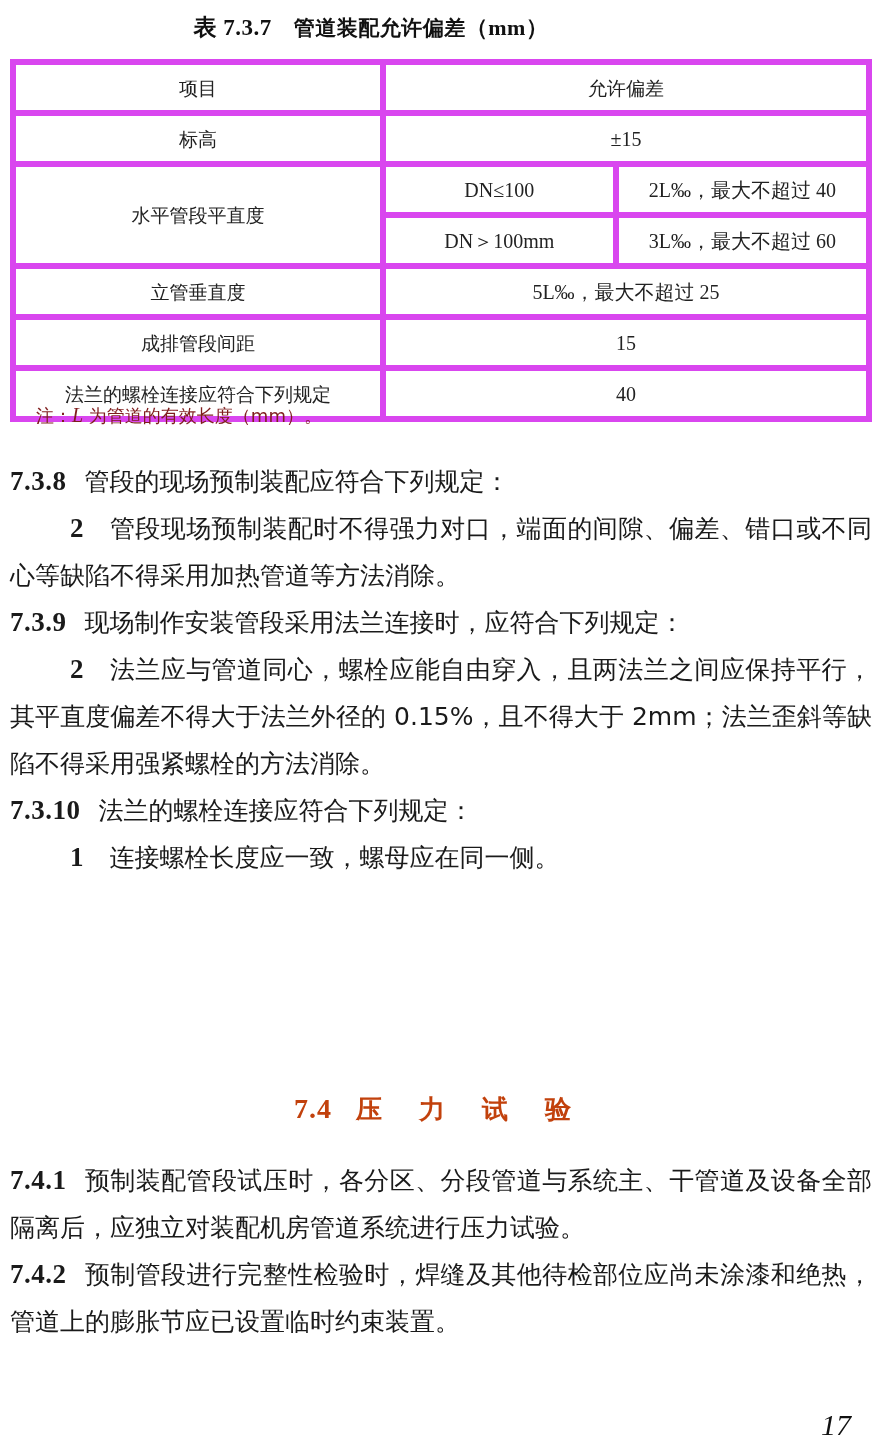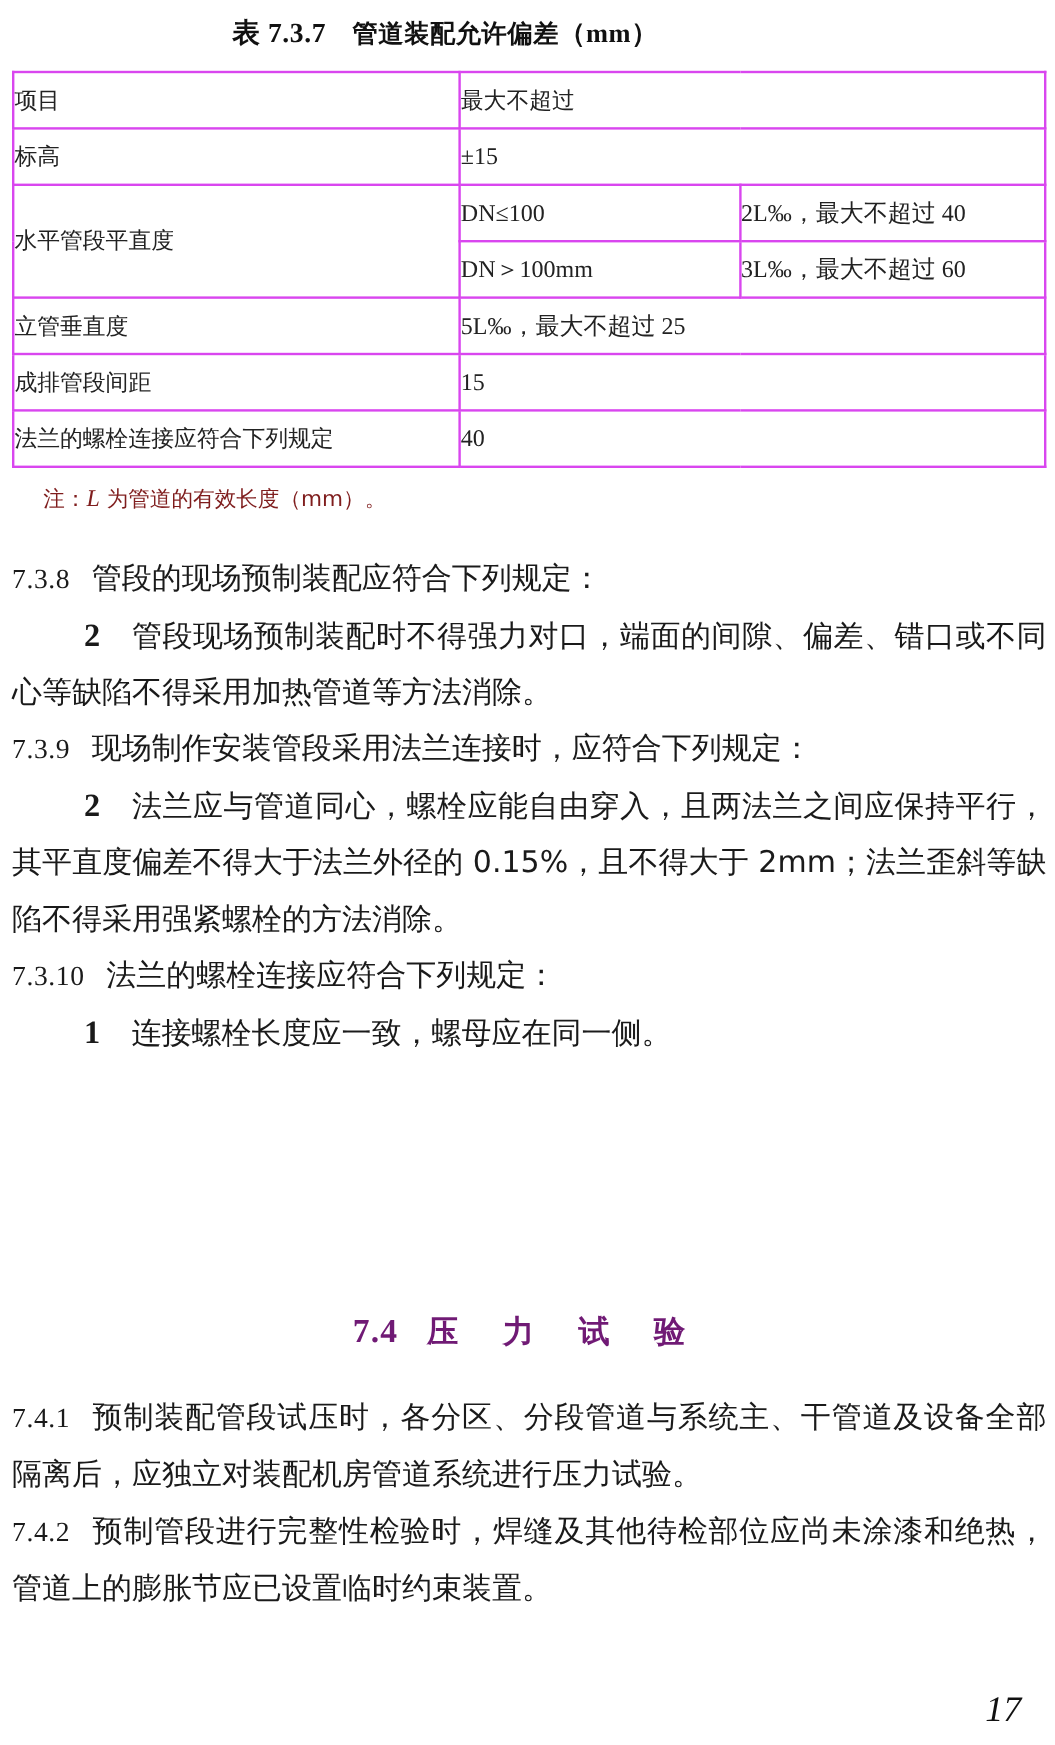--- a/index.html
+++ b/index.html
@@ -15,21 +15,21 @@
   }
   .caption .num { margin-right: 22px; font-family: "Liberation Serif", serif; font-size: 23px; }
   .caption .unit { font-family: "Liberation Serif", serif; font-size: 22px; }
 
   table.spec {
     position: absolute; left: 10px; top: 59px; width: 862px;
     border-collapse: collapse; border: 2px solid #111;
     font-size: 20px; color: #222;
   }
   table.spec td {
-    border: 2px solid #d946ef; vertical-align: middle;
+    border: 6px solid #d946ef; text-align: center; vertical-align: middle;
     padding: 0; height: 45px; line-height: 22px;
     font-family: "DejaVu Sans", "Liberation Sans", sans-serif; font-size: 19px;
   }
   table.spec td.num { font-family: "Liberation Serif", serif; font-size: 20px; }
   table.spec col.c1 { width: 373px; }
   table.spec col.c2 { width: 234px; }
   table.spec col.c3 { width: 255px; }
 
   .note {
     position: absolute; left: 36px; top: 404px;
@@ -37,32 +37,32 @@
   }
   .note i { font-family: "Liberation Serif", serif; font-size: 20px; }
 
   .body-text {
     position: absolute; left: 10px; width: 862px;
     font-family: "DejaVu Sans", "Liberation Sans", sans-serif;
     font-size: 25px; line-height: 47px; color: #1a1a1a;
   }
   .para { margin: 0; text-align: justify; }
   .clause-no {
-    font-family: "Liberation Serif", serif; font-weight: normal; font-size: 23px;
+    font-family: "Liberation Serif", serif; font-weight: bold; font-size: 27px;
     margin-right: 18px; letter-spacing: 0.5px;
   }
   .item { text-indent: 60px; }
   .item-no {
     font-family: "Liberation Serif", serif; font-weight: bold; font-size: 27px;
     margin-right: 26px;
   }
   .section-heading {
     position: absolute; left: 0; width: 879px; top: 1092px; text-align: center;
     font-family: "DejaVu Sans", "Liberation Sans", sans-serif;
-    font-weight: bold; font-size: 26px; letter-spacing: 14px; color: #701a75;
+    font-weight: bold; font-size: 26px; letter-spacing: 14px; color: #c2410c;
   }
   .section-heading .sec-no {
     font-family: "Liberation Serif", serif; letter-spacing: 1px; margin-right: 24px; font-size: 28px;
   }
   .page-number {
     position: absolute; right: 28px; top: 1408px;
     font-family: "Liberation Serif", serif; font-style: italic; font-size: 30px; color: #111;
   }
 </style>
 </head>
@@ -74,21 +74,21 @@
 
 <table class="spec">
   <colgroup>
       <col class="c1">
       <col class="c2">
       <col class="c3">
     </colgroup>
   <tbody>
       <tr>
     <td>项目</td>
-    <td colspan="2">最大不超过</td>
+    <td colspan="2">允许偏差</td>
   </tr>
   <tr>
     <td>标高</td>
     <td colspan="2" class="num">±15</td>
   </tr>
   <tr>
     <td rowspan="2">水平管段平直度</td>
     <td class="num">DN≤100</td>
     <td class="num">2L‰，最大不超过 40</td>
   </tr>

